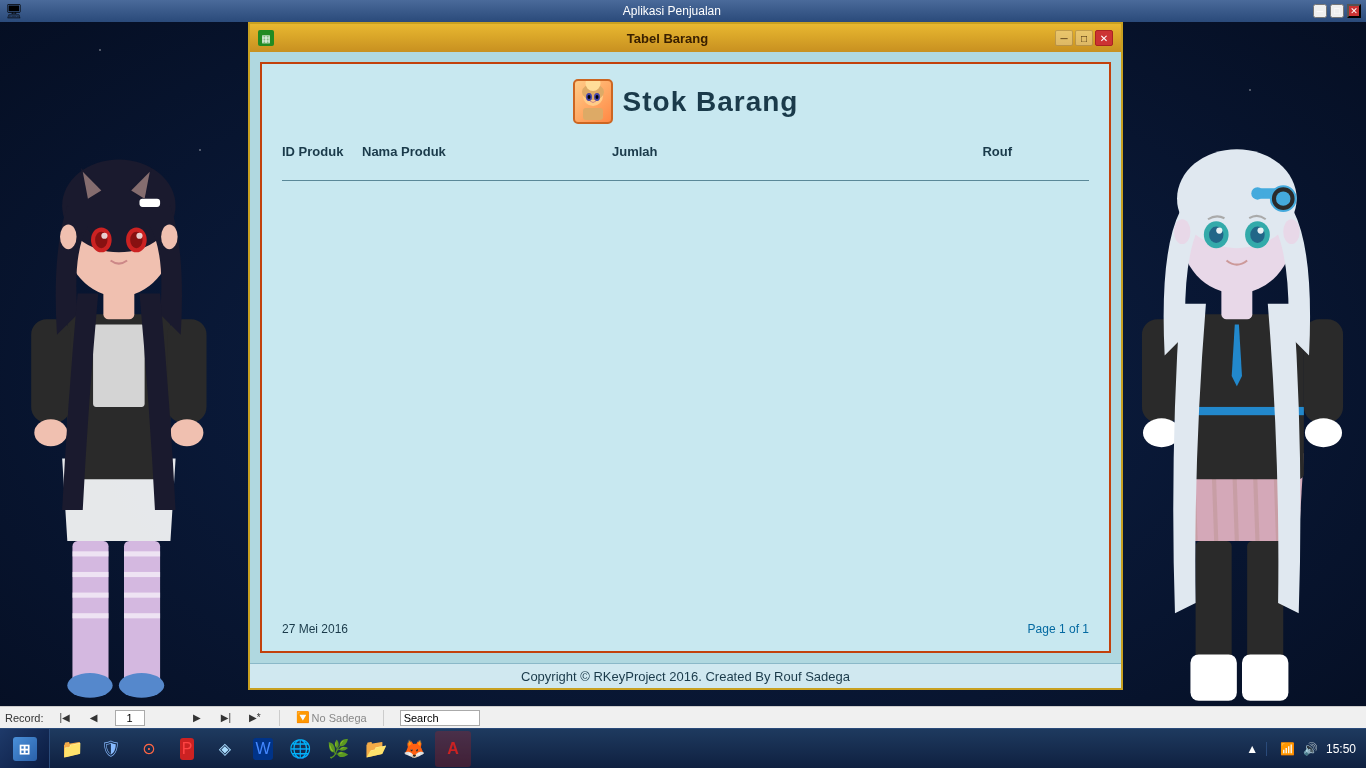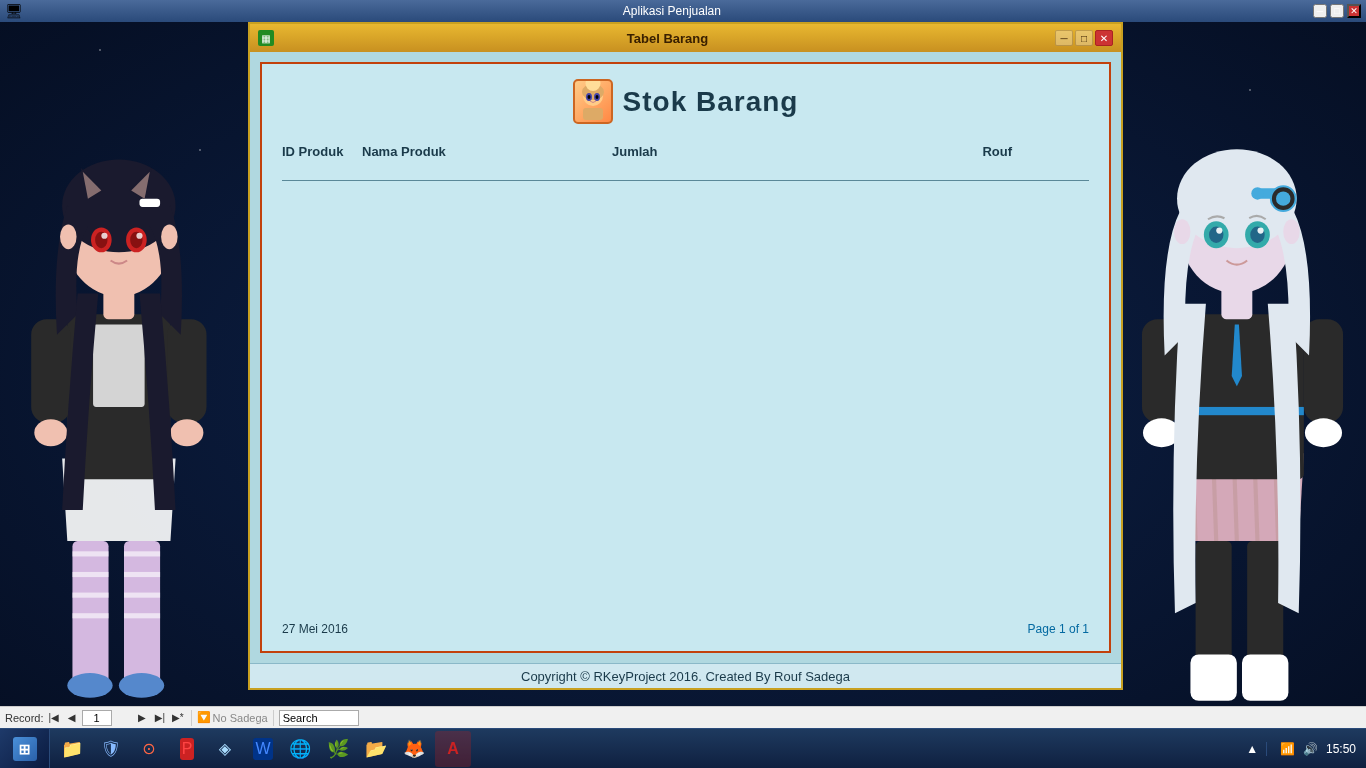--- a/index.html
+++ b/index.html
@@ -118,21 +118,21 @@
       position: absolute;
       bottom: 40px;
       left: 0;
       right: 0;
       height: 22px;
       background: #f0f0f0;
       border-top: 1px solid #ccc;
       display: flex;
       align-items: center;
       padding: 0 5px;
-      gap: 2px;
+      gap: 13px;
       font-size: 11px;
       color: #333;
       z-index: 99;
     }
 
     .record-nav-btn {
       width: 16px;
       height: 16px;
       background: none;
       border: none;

